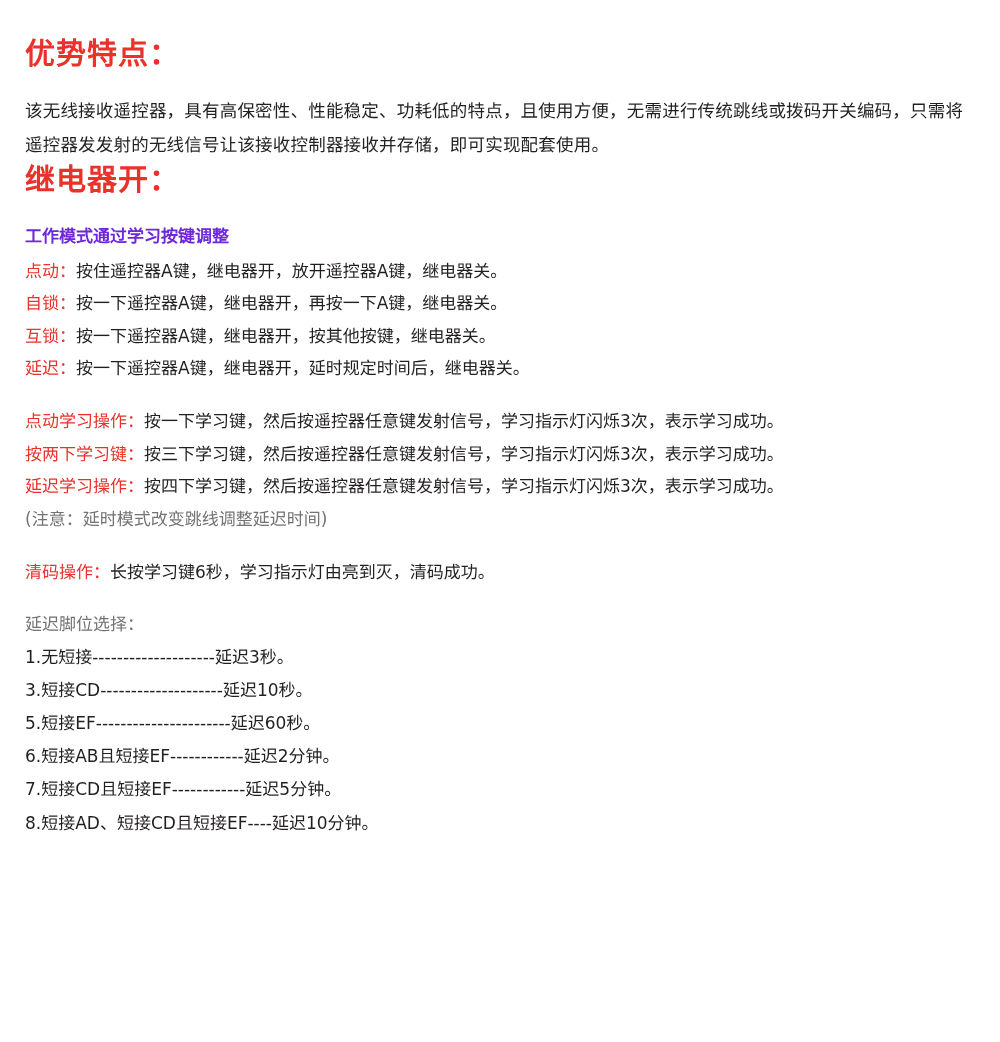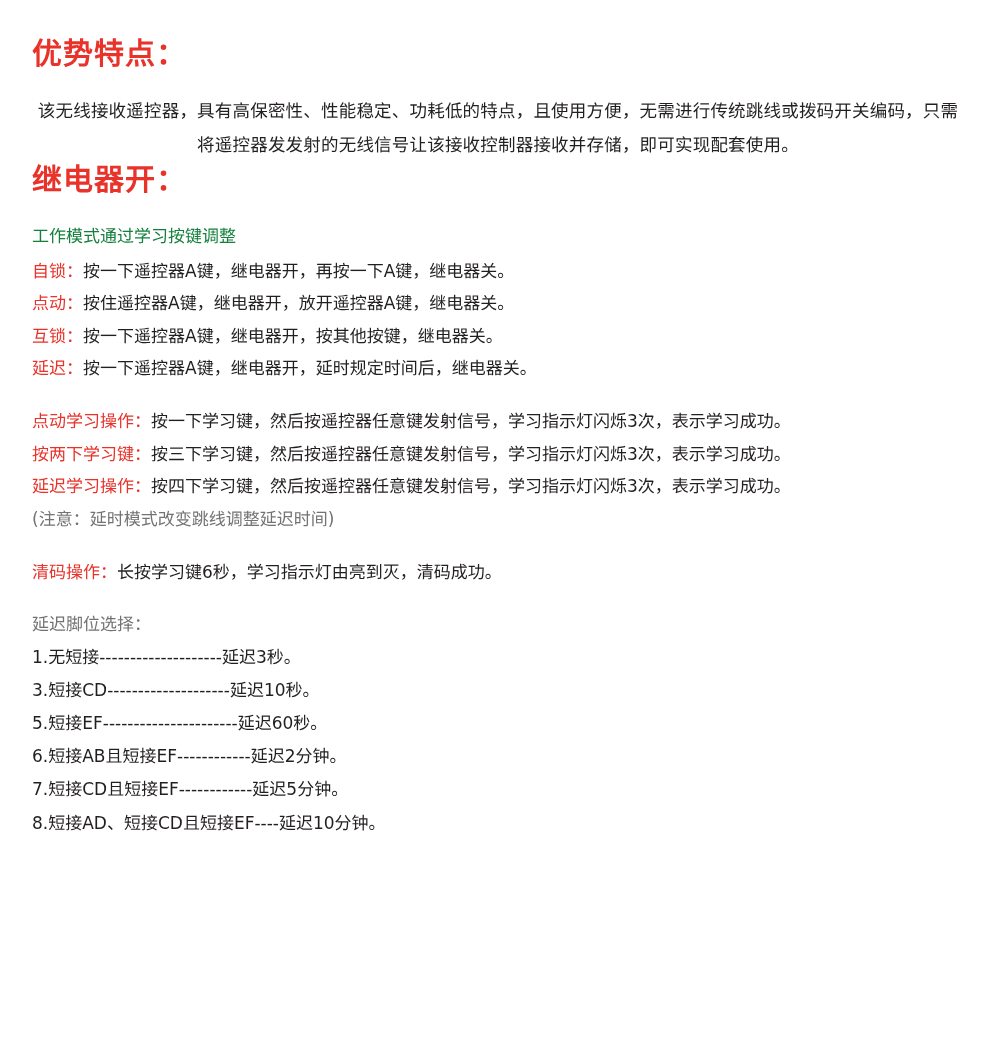--- a/index.html
+++ b/index.html
@@ -10,48 +10,48 @@
   body {
     width: 1000px;
     min-height: 1042px;
     font-family: "DejaVu Sans", "Liberation Sans", sans-serif;
     color: #231f20;
   }
   .page {
     width: 996px;
     min-height: 1042px;
     box-sizing: border-box;
-    padding: 36px 32px 20px 32px;
+    padding: 36px 32px 20px 25px;
     position: relative;
   }
   h2.section-title {
     color: #e8322a;
     font-size: 30px;
     font-weight: bold;
     margin: 0 0 22px 0;
     letter-spacing: 1px;
     line-height: 1.2;
   }
   .section-one-title { margin-top: 4px; }
   .section-two-title { margin-top: 46px; margin-bottom: 20px; }
 
   p.body-text {
     font-size: 17.5px;
     line-height: 1.95;
     margin: 0;
     color: #231f20;
     letter-spacing: 0.2px;
-    text-align: center;
   }
 
   .mode-intro {
     font-size: 17px;
     line-height: 1.9;
     margin: 0 0 2px 0;
-    color: #15803d;
+    color: #6d28d9;
+    font-weight: bold;
   }
 
   .line {
     font-size: 17px;
     line-height: 1.92;
     color: #231f20;
     white-space: nowrap;
   }
   .label-red {
     color: #e8322a;
@@ -80,24 +80,24 @@
   <h2 class="section-title section-one-title">优势特点：</h2>
 
   <p class="body-text">该无线接收遥控器，具有高保密性、性能稳定、功耗低的特点，且使用方便，无需进行传统跳线或拨码开关编码，只需将遥控器发发射的无线信号让该接收控制器接收并存储，即可实现配套使用。</p>
 
   <h2 class="section-title section-two-title">继电器开：</h2>
 
   <p class="mode-intro">工作模式通过学习按键调整</p>
 
   <div class="mode-list">
     <div class="line">
-      <span class="label-red">自锁：</span><span>按一下遥控器A键，继电器开，再按一下A键，继电器关。</span>
+      <span class="label-red">点动：</span><span>按住遥控器A键，继电器开，放开遥控器A键，继电器关。</span>
     </div>
     <div class="line">
-      <span class="label-red">点动：</span><span>按住遥控器A键，继电器开，放开遥控器A键，继电器关。</span>
+      <span class="label-red">自锁：</span><span>按一下遥控器A键，继电器开，再按一下A键，继电器关。</span>
     </div>
     <div class="line">
       <span class="label-red">互锁：</span><span>按一下遥控器A键，继电器开，按其他按键，继电器关。</span>
     </div>
     <div class="line">
       <span class="label-red">延迟：</span><span>按一下遥控器A键，继电器开，延时规定时间后，继电器关。</span>
     </div>
   </div>
 
   <div class="gap-block"></div>

